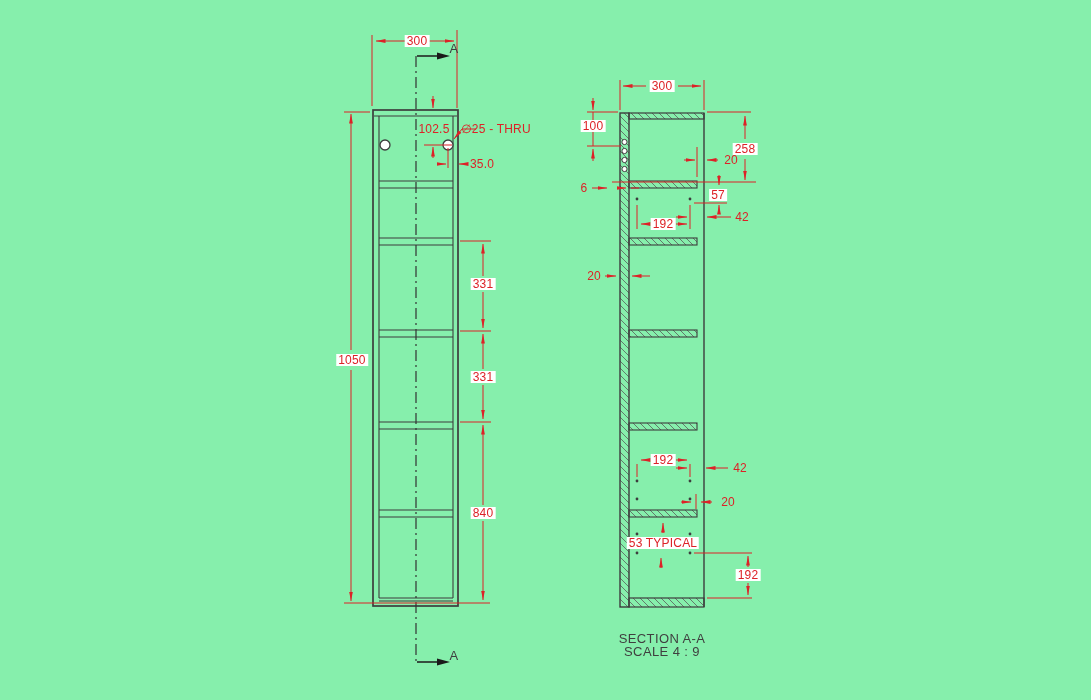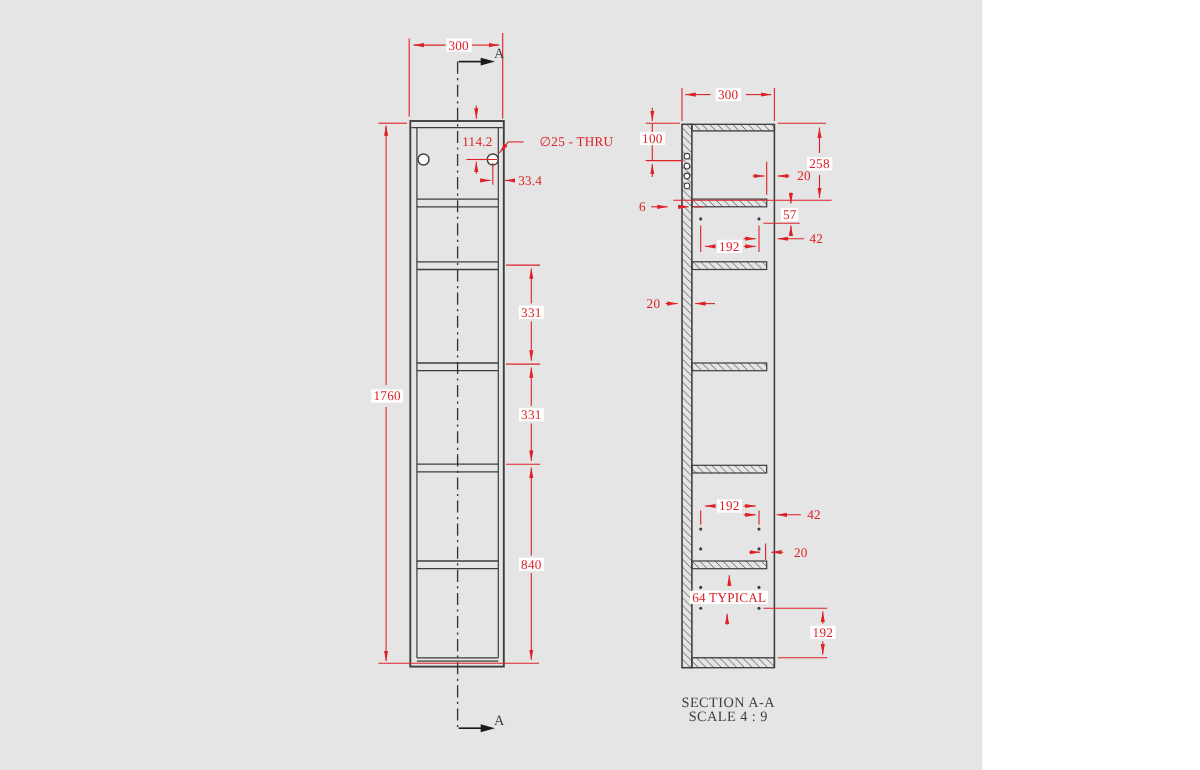--- a/index.html
+++ b/index.html
@@ -1,17 +1,17 @@
 <!DOCTYPE html>
 <html><head>
 <meta charset="utf-8">
 <style>
   html,body{margin:0;padding:0;background:#ffffff;}
-  #canvas{position:relative;width:893px;height:700px;background:#e5e5e5;overflow:hidden;
-          font-family:Liberation Serif, serif;}
+  #canvas{position:relative;width:1091px;height:700px;background:#86efac;overflow:hidden;
+          font-family:Liberation Sans, sans-serif;}
   #drawing-svg{position:absolute;left:0;top:0;}
   .lbl{position:absolute;transform:translate(-50%,-50%);font-size:12px;line-height:1;
        color:#dd2127;white-space:nowrap;letter-spacing:0.2px;}
   .lbl.bg{background:#ffffff;padding:0 2px;}
   .lbl.dark{color:#3f3f3f;}
   .lbl.big{font-size:13px;letter-spacing:0.4px;}
 </style>
 </head>
 <body>
 
@@ -203,39 +203,39 @@
 
     <line x1="694" y1="553" x2="752" y2="553"></line>
     <line x1="707" y1="598" x2="752" y2="598"></line>
     <line x1="748" y1="567" x2="748" y2="556" marker-end="url(#ra)"></line>
     <line x1="748" y1="583" x2="748" y2="595" marker-end="url(#ra)"></line>
   </g>
 </svg>
 
   <div class="lbl bg" style="left:417px;top:41px">300</div>
   <div class="lbl dark big" style="left:454px;top:48px">A</div>
-  <div class="lbl" style="left:434px;top:129px">114.2</div>
-  <div class="lbl" style="left:524px;top:129px">∅25 - THRU</div>
-  <div class="lbl" style="left:482px;top:164px">33.4</div>
-  <div class="lbl bg" style="left:352px;top:360px">1760</div>
+  <div class="lbl" style="left:434px;top:129px">102.5</div>
+  <div class="lbl" style="left:496px;top:129px">∅25 - THRU</div>
+  <div class="lbl" style="left:482px;top:164px">35.0</div>
+  <div class="lbl bg" style="left:352px;top:360px">1050</div>
   <div class="lbl bg" style="left:483px;top:284px">331</div>
   <div class="lbl bg" style="left:483px;top:377px">331</div>
   <div class="lbl bg" style="left:483px;top:513px">840</div>
   <div class="lbl dark big" style="left:454px;top:655px">A</div>
 
   <div class="lbl bg" style="left:662px;top:86px">300</div>
   <div class="lbl bg" style="left:593px;top:126px">100</div>
   <div class="lbl bg" style="left:745px;top:149px">258</div>
   <div class="lbl" style="left:731px;top:160px">20</div>
   <div class="lbl" style="left:584px;top:188px">6</div>
   <div class="lbl bg" style="left:718px;top:195px">57</div>
   <div class="lbl bg" style="left:663px;top:224px">192</div>
   <div class="lbl" style="left:742px;top:217px">42</div>
   <div class="lbl" style="left:594px;top:276px">20</div>
   <div class="lbl bg" style="left:663px;top:460px">192</div>
   <div class="lbl" style="left:740px;top:468px">42</div>
   <div class="lbl" style="left:728px;top:502px">20</div>
-  <div class="lbl bg" style="left:663px;top:543px">64 TYPICAL</div>
+  <div class="lbl bg" style="left:663px;top:543px">53 TYPICAL</div>
   <div class="lbl bg" style="left:748px;top:575px">192</div>
   <div class="lbl dark big" style="left:662px;top:638px">SECTION A-A</div>
   <div class="lbl dark big" style="left:662px;top:651px">SCALE 4 : 9</div>
 
 </div>
 
 </body></html>

